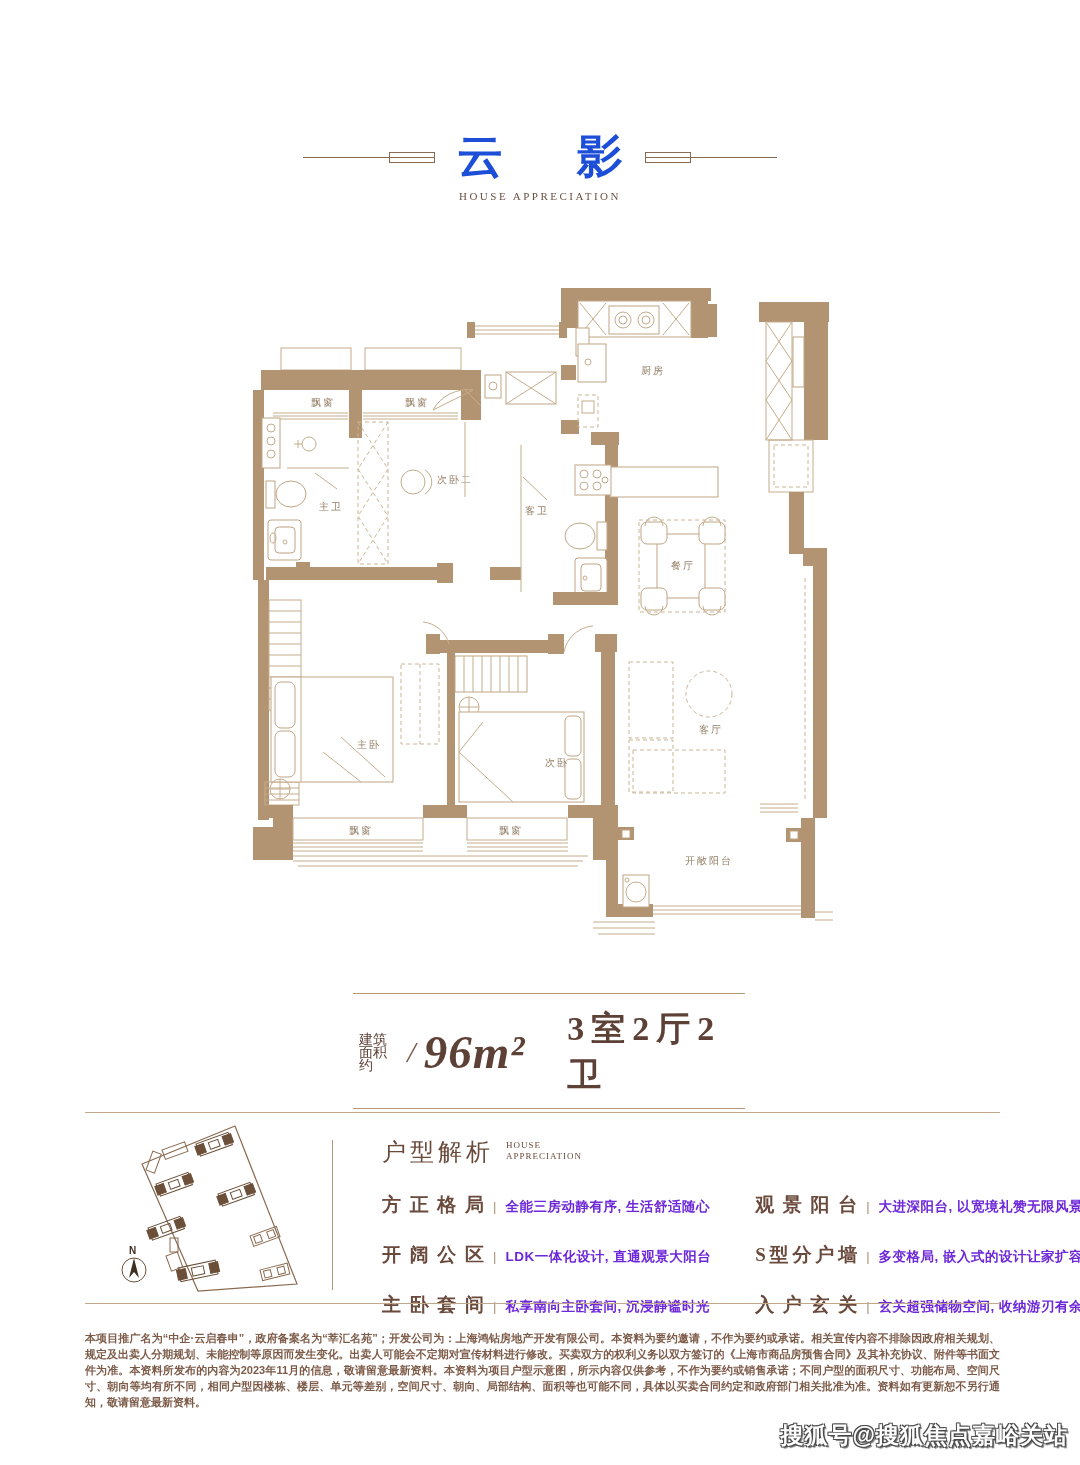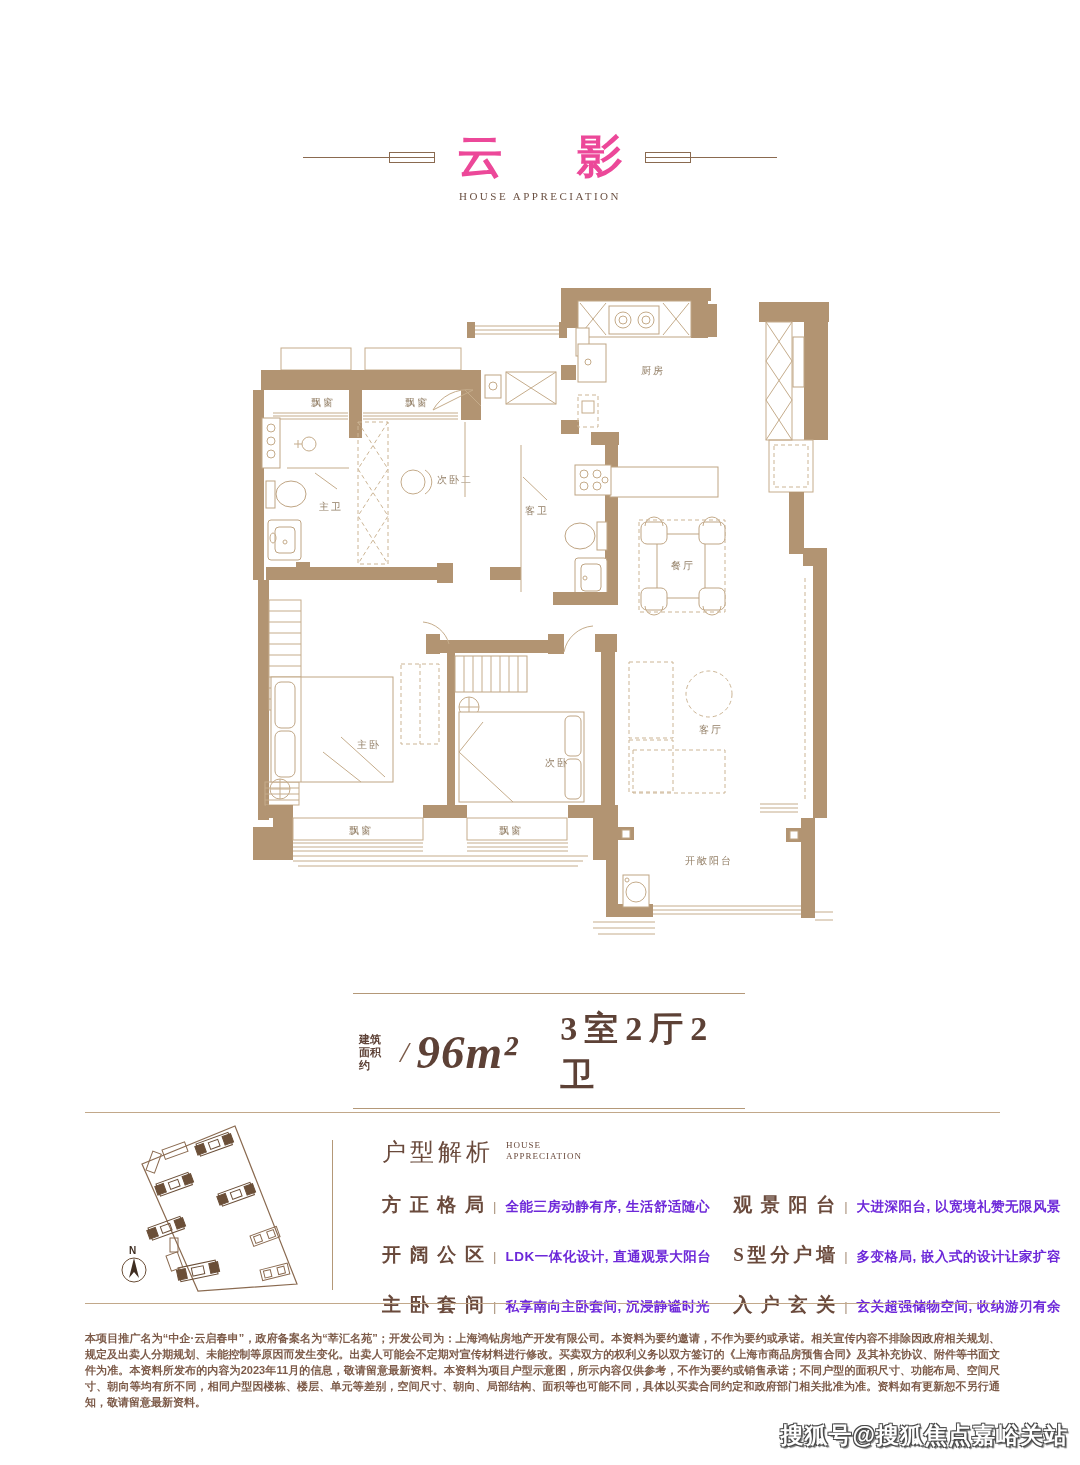--- a/index.html
+++ b/index.html
@@ -6,53 +6,53 @@
   #page{position:relative;width:1080px;height:1465px;background:#fff;overflow:hidden;
         font-family:"Liberation Sans","DejaVu Sans",sans-serif;}
   
   .title-block{position:absolute;left:0;top:128px;width:1080px;text-align:center;}
   .title-row{display:flex;align-items:center;justify-content:center;gap:22px;}
   .deco{display:flex;align-items:center;}
   .deco-line{width:86px;height:1px;background:#8a6a50;}
   .deco-box{width:44px;height:9px;border:1px solid #8a6a50;
             background:linear-gradient(#8a6a50,#8a6a50) center/100% 1px no-repeat;}
   .main-title{font-family:"Liberation Serif","DejaVu Serif",serif;font-size:46px;font-weight:bold;
-              color:#ec4899;letter-spacing:1.6em;margin-right:-1.6em;line-height:58px;}
+              color:#1d4ed8;letter-spacing:1.6em;margin-right:-1.6em;line-height:58px;}
   .sub-title{font-family:"Liberation Serif","DejaVu Serif",serif;font-size:11px;color:#6b5143;
              letter-spacing:2.5px;margin-top:4px;}
   
   #plan{position:absolute;left:253px;top:282px;}
   .wall{fill:#b29472;stroke:none;}
   .ln{stroke:#c5ac8b;fill:none;stroke-width:1;}
   .lnd{stroke:#ccb595;fill:none;stroke-width:1;stroke-dasharray:4 3;}
   .fix{stroke:#bfa584;fill:#ffffff;stroke-width:1;}
   .roomlbl{font-family:"Liberation Sans","DejaVu Sans",sans-serif;font-size:10px;fill:#937f66;
            letter-spacing:2px;}
   
   .area-block{position:absolute;left:353px;top:993px;width:392px;border-top:1px solid #b49878;
               border-bottom:1px solid #b49878;padding:12px 0 10px 6px;box-sizing:border-box;
               display:flex;align-items:center;color:#5d4136;}
-  .area-prefix{font-size:11px;line-height:13px;font-weight:bold;}
+  .area-prefix{font-size:14px;line-height:13px;font-weight:normal;}
   .area-slash{font-family:"Liberation Serif","DejaVu Serif",serif;font-style:italic;
               font-size:30px;margin:0 8px 0 10px;color:#7a5a48;}
   .area-value{font-family:"Liberation Serif","DejaVu Serif",serif;font-style:italic;
               font-size:47px;font-weight:bold;letter-spacing:1px;}
   .area-layout{font-family:"Liberation Serif","DejaVu Serif",serif;font-size:34px;font-weight:bold;
                letter-spacing:7px;margin-left:42px;}
   
   .hr{position:absolute;left:85px;width:915px;height:1px;background:#c2a88a;}
   #siteplan{position:absolute;left:112px;top:1118px;}
   .vdiv{position:absolute;left:332px;top:1140px;width:1px;height:150px;background:#b49878;}
   .analysis{position:absolute;left:382px;top:1136px;width:618px;color:#6a4a3c;}
   .an-head{display:flex;align-items:flex-start;gap:12px;}
   .an-head-cn{font-family:"Liberation Serif","DejaVu Serif",serif;font-size:24px;font-weight:normal;
               letter-spacing:4px;}
   .an-head-en{font-family:"Liberation Serif","DejaVu Serif",serif;font-size:9px;letter-spacing:1px;
               line-height:11px;margin-top:4px;}
-  .an-cols{display:flex;margin-top:24px;gap:22px;}
+  .an-cols{display:flex;margin-top:24px;gap:44px;}
   .an-col{flex:1;}
   .an-item{display:flex;align-items:baseline;margin-bottom:24px;white-space:nowrap;}
   .an-term{font-family:"Liberation Serif","DejaVu Serif",serif;font-size:19px;font-weight:bold;
            width:102px;display:inline-block;text-align:justify;text-align-last:justify;}
   .an-sep{margin:0 9px;color:#a88f78;font-size:13px;}
   .an-desc{font-size:13.5px;font-weight:bold;color:#6d28d9;letter-spacing:0.5px;}
   
   .disclaimer{position:absolute;left:85px;top:1330px;width:915px;font-size:11px;line-height:16px;
               color:#7d5b49;text-align:justify;font-weight:bold;}
   

